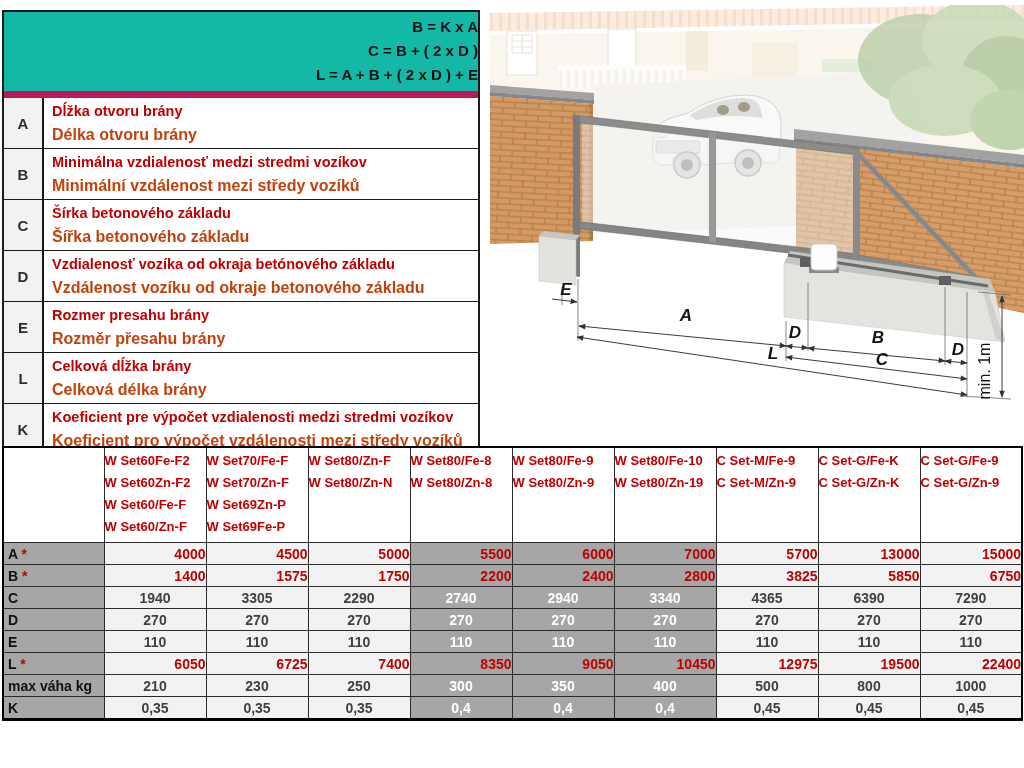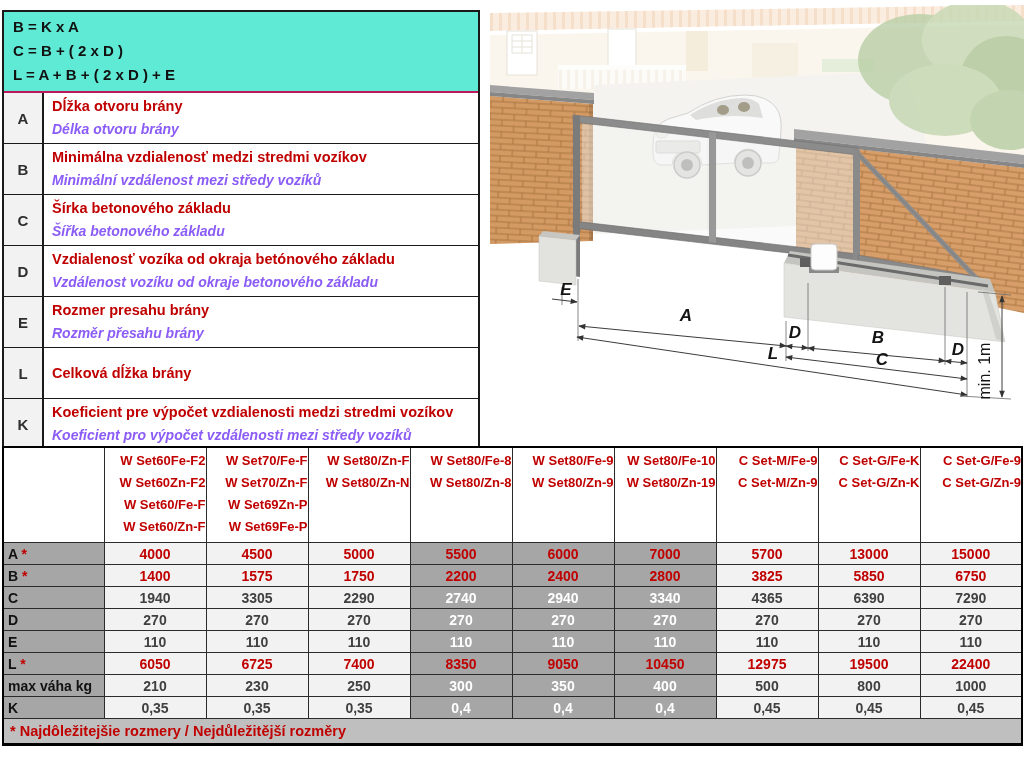--- a/index.html
+++ b/index.html
@@ -7,68 +7,68 @@
     position:relative; width:1024px; height:768px; overflow:hidden;
     background:#fff; font-family:"Liberation Sans", sans-serif;
   }
 
   
   .defs {
     position:absolute; left:2px; top:10px; width:478px;
     border:2px solid #1a1a1a; background:#fff; box-sizing:border-box;
   }
   .defs-formulas {
-    background:#5eead4; border-bottom:2px solid #be185d; padding:3px 0 4px 9px;
+    background:#14b8a6; border-bottom:7px solid #be185d; padding:3px 0 4px 9px;text-align:right;
   }
   .formula { font-weight:bold; font-size:15px; line-height:24px; color:#111; }
   .def-row { display:flex; }
   .def-row + .def-row { border-top:1px solid #1a1a1a; }
   .def-key {
     width:38px; flex:0 0 38px; background:#f2f2f2; border-right:2px solid #1a1a1a;
     display:flex; align-items:center; justify-content:center;
     font-weight:bold; font-size:15px; color:#2e2e2e;
   }
   .def-text {
     flex:1; min-height:48px; padding:1px 2px 1px 8px;
     display:flex; flex-direction:column; justify-content:center; overflow:hidden;
   }
   .def-sk { color:#c00000; font-weight:bold; font-size:14.5px; line-height:23px; white-space:nowrap; }
-  .def-cz { color:#8b5cf6; font-weight:bold; font-size:14px; line-height:23px; white-space:nowrap;font-style:italic; }
+  .def-cz { color:#c2410c; font-weight:bold; font-size:16px; line-height:23px; white-space:nowrap; }
 
   
   .illustration { position:absolute; left:490px; top:5px; width:534px; height:435px; }
   .dim-label { font:italic bold 17px "Liberation Sans", sans-serif; fill:#141414; }
   .dim-label-v { font:16px "Liberation Sans", sans-serif; fill:#141414; }
   .dim { stroke:#3c3c3c; stroke-width:1; fill:none; }
   .ext { stroke:#6b6b6b; stroke-width:0.8; fill:none; }
 
   
   .spec {
     position:absolute; left:2px; top:446px; width:1020px;
     border-collapse:collapse; table-layout:fixed;
     border:2px solid #000; border-bottom:3px solid #000;
   }
   .spec th, .spec td { border:1px solid #2b2b2b; padding:0; }
   .spec th.model-cell { background:#fff; vertical-align:top; padding-top:2px; height:92px; }
   .model-line {
-    text-align:right; color:#c00000; font-weight:bold; font-size:13px;
+    text-align:left; color:#c00000; font-weight:bold; font-size:13px;
     line-height:22px; white-space:nowrap;
   }
   .spec th.corner { background:#fff; }
   .spec th.rowlabel {
     background:#a6a6a6; text-align:left; padding:0 0 0 4px;
     font-weight:bold; font-size:14px; color:#111; height:21px; white-space:nowrap;
   }
   .ast { color:#c00000; }
   .spec td.val {
     text-align:center; font-weight:bold; font-size:14px;
     background:#f2f2f2; color:#404040; height:21px;
   }
   .spec td.val.shaded { background:#a6a6a6; color:#fff; }
-  .spec td.val.red { color:#c00000; }
+  .spec td.val.red { color:#c00000;text-align:right; }
   .spec td.foot {
     background:#bfbfbf; color:#c00000; font-weight:bold; font-size:14.5px;
     text-align:left; padding:3px 6px; height:18px;
   }
 </style>
 </head>
 <body>
 
 <div class="page">
 
@@ -111,20 +111,21 @@
        <div class="def-key">E</div>
        <div class="def-text">
          <div class="def-sk">Rozmer presahu brány</div>
          <div class="def-cz">Rozměr přesahu brány</div>
        </div>
      </div>
         <div class="def-row">
        <div class="def-key">L</div>
        <div class="def-text">
          <div class="def-sk">Celková dĺžka brány</div>
+         <div class="def-cz">Celková délka brány</div>
        </div>
      </div>
         <div class="def-row">
        <div class="def-key">K</div>
        <div class="def-text">
          <div class="def-sk">Koeficient pre výpočet vzdialenosti medzi stredmi vozíkov</div>
          <div class="def-cz">Koeficient pro výpočet vzdálenosti mezi středy vozíků</div>
        </div>
      </div>
       </div>
@@ -401,19 +402,16 @@
           <td class="val">0,35</td>
           <td class="val">0,35</td>
           <td class="val">0,35</td>
           <td class="val shaded">0,4</td>
           <td class="val shaded">0,4</td>
           <td class="val shaded">0,4</td>
           <td class="val">0,45</td>
           <td class="val">0,45</td>
           <td class="val">0,45</td>
         </tr>
-        <tr>
-          <td class="foot" colspan="10">* Najdôležitejšie rozmery / Nejdůležitější rozměry</td>
-        </tr>
       </tbody>
   </table>
 
 </div>
 
 </body></html>

